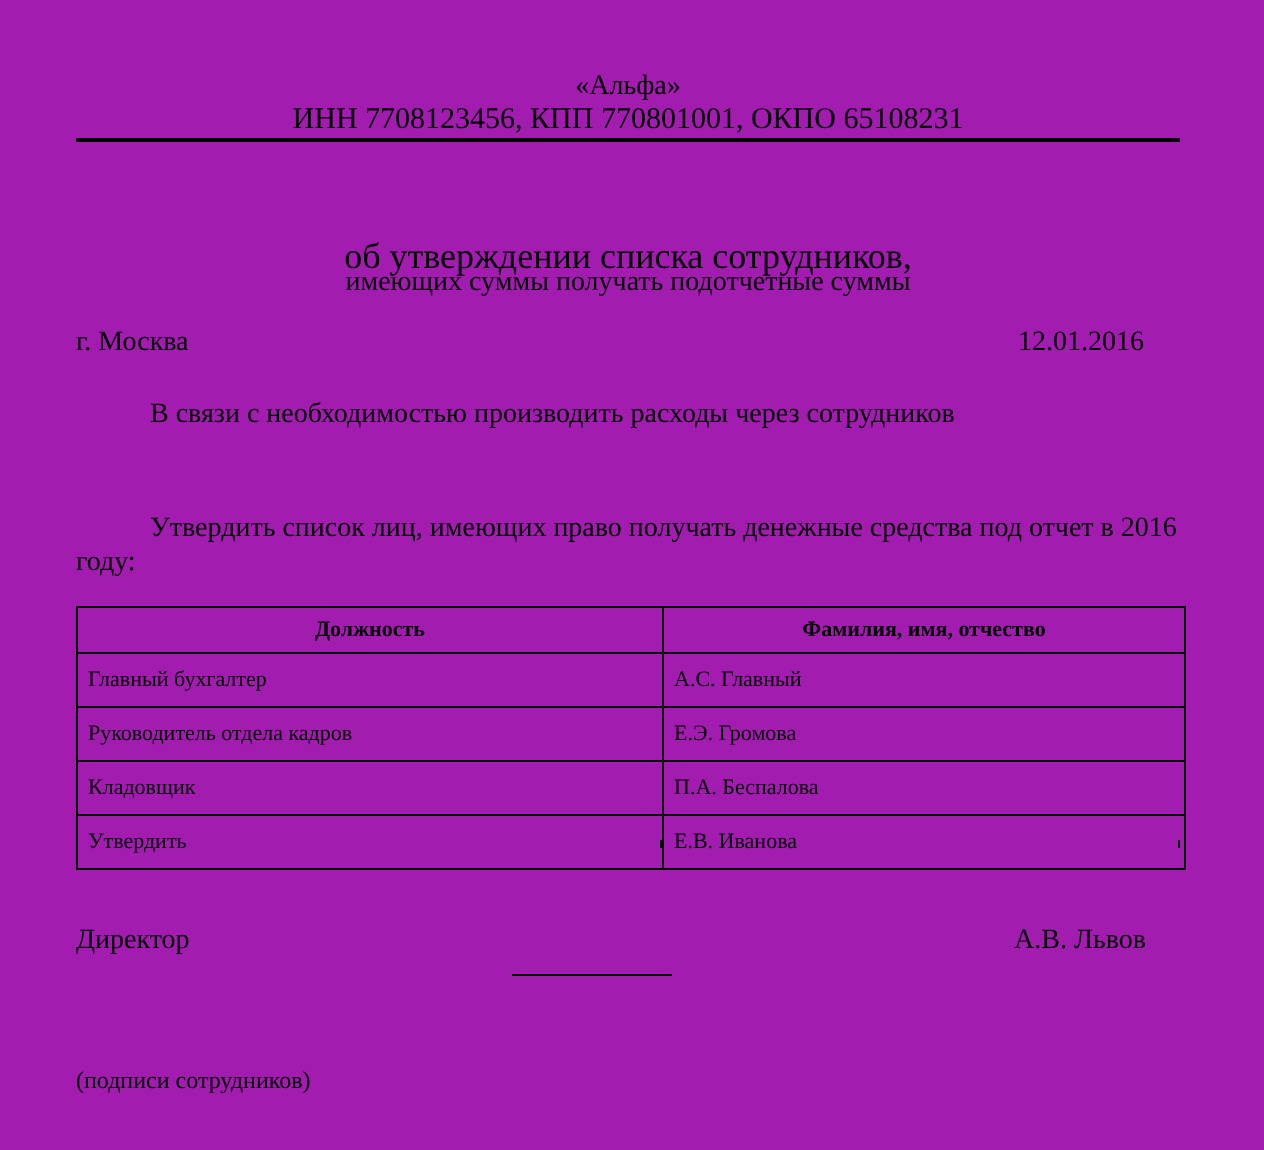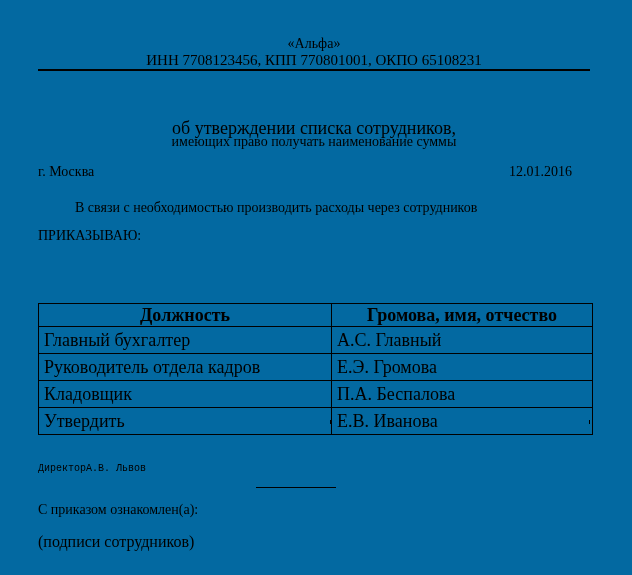--- a/index.html
+++ b/index.html
@@ -4,21 +4,21 @@
 <style>
   html, body {
     margin: 0;
     padding: 0;
     background: #ffffff;
   }
   .page {
     position: relative;
     width: 632px;
     height: 575px;
-    background: #0369a1;
+    background: #a21caf;
     font-family: "Liberation Serif", serif;
     color: #000000;
     overflow: hidden;
   }
   .content {
     position: absolute;
     left: 38px;
     top: 0;
     width: 552px;
     height: 575px;
@@ -37,21 +37,21 @@
     display: flex; justify-content: space-between;
   }
   .meta-row .date { padding-right: 18px; }
   .preamble { top: 200px; font-size: 14px; text-indent: 37px; }
   .order-word { top: 228px; font-size: 14px; }
   .clause { top: 256px; font-size: 14px; text-indent: 37px; line-height: 17px; }
   .doc-table {
     top: 303px;
     border-collapse: collapse;
     width: 552px;
-    font-size: 18px;
+    font-size: 11px;
     table-layout: fixed;
   }
   .doc-table th, .doc-table td {
     border: 1px solid #000000;
     padding: 0 17px 0 5px;
     overflow: hidden;
     white-space: nowrap;
   }
   .doc-table th {
     font-weight: bold;
@@ -64,57 +64,57 @@
   .col-name { width: 260px; }
   
   .stub { top: 420px; height: 4px; }
   .stub span {
     position: absolute; top: 0; width: 1px; height: 4px; background: #000000;
   }
   .stub .v1 { left: 0; }
   .stub .v2 { left: 292px; }
   .stub .v3 { left: 551px; }
   .sig-row {
-    top: 463px; font-size: 10px;
-    display: flex;  font-family: Liberation Mono, monospace;
+    top: 463px; font-size: 14px;
+    display: flex; justify-content: space-between;
   }
   .sig-row .name { padding-right: 17px; }
   .sig-line {
     top: 487px; left: 218px; width: 80px; height: 1px;
     background: #000000;
   }
   .ack  { top: 502px; font-size: 14px; }
-  .note { top: 533px; font-size: 16px; }
+  .note { top: 533px; font-size: 12px; }
 </style>
 </head>
 <body>
 
 <div class="page">
   <div class="content">
 
     <div class="abs center org-name">«Альфа»</div>
     <div class="abs center org-codes">ИНН 7708123456, КПП 770801001, ОКПО 65108231</div>
     <div class="abs org-rule"></div>
 
     <div class="abs center title-2">об утверждении списка сотрудников,</div>
-    <div class="abs center title-3">имеющих право получать наименование суммы</div>
+    <div class="abs center title-3">имеющих суммы получать подотчетные суммы</div>
 
     <div class="abs meta-row">
       <span class="city">г. Москва</span>
       <span class="date">12.01.2016</span>
     </div>
 
     <div class="abs preamble">В связи с необходимостью производить расходы через сотрудников</div>
-    <div class="abs order-word">ПРИКАЗЫВАЮ:</div>
+    <div class="abs clause">Утвердить список лиц, имеющих право получать денежные средства под отчет в 2016 году:</div>
 
     <table class="abs doc-table">
       <thead>
         <tr>
           <th class="col-role">Должность</th>
-          <th class="col-name">Громова, имя, отчество</th>
+          <th class="col-name">Фамилия, имя, отчество</th>
         </tr>
       </thead>
       <tbody>
         <tr>
           <td>Главный бухгалтер</td>
           <td>А.С. Главный</td>
         </tr>
         <tr>
           <td>Руководитель отдела кадров</td>
           <td>Е.Э. Громова</td>
@@ -135,17 +135,16 @@
         <span class="v2"></span>
         <span class="v3"></span>
     </div>
 
     <div class="abs sig-row">
       <span>Директор</span>
       <span class="name">А.В. Львов</span>
     </div>
     <div class="sig-line abs" style="width:80px;"></div>
 
-    <div class="abs ack">С приказом ознакомлен(а):</div>
     <div class="abs note">(подписи сотрудников)</div>
 
   </div>
 </div>
 
 </body></html>

